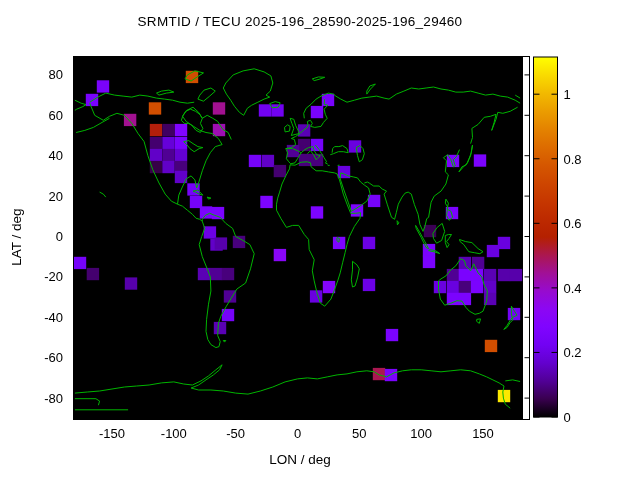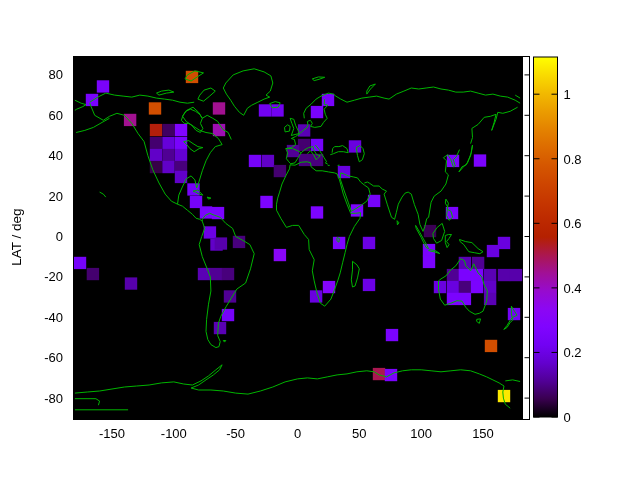--- a/index.html
+++ b/index.html
@@ -234,14 +234,16 @@
       <line x1="533.5" x2="539.5" y1="223.32" y2="223.32" stroke="#000"></line>
       <line x1="551.5" x2="557.5" y1="223.32" y2="223.32" stroke="#000"></line>
       <text x="563.5" y="228.12" text-anchor="start" font-size="13px" font-family="&quot;Liberation Sans&quot;,sans-serif" fill="#000">0.6</text>
       <line x1="533.5" x2="539.5" y1="158.76" y2="158.76" stroke="#000"></line>
       <line x1="551.5" x2="557.5" y1="158.76" y2="158.76" stroke="#000"></line>
       <text x="563.5" y="163.56" text-anchor="start" font-size="13px" font-family="&quot;Liberation Sans&quot;,sans-serif" fill="#000">0.8</text>
       <line x1="533.5" x2="539.5" y1="94.19999999999999" y2="94.19999999999999" stroke="#000"></line>
       <line x1="551.5" x2="557.5" y1="94.19999999999999" y2="94.19999999999999" stroke="#000"></line>
       <text x="563.5" y="98.99999999999999" text-anchor="start" font-size="13px" font-family="&quot;Liberation Sans&quot;,sans-serif" fill="#000">1</text>
     </svg>
+  <div class="title">SRMTID / TECU 2025-196_28590-2025-196_29460</div>
   <div class="ylabel">LAT / deg</div>
+  <div class="xlabel">LON / deg</div>
 </div>
 
 </body></html>

